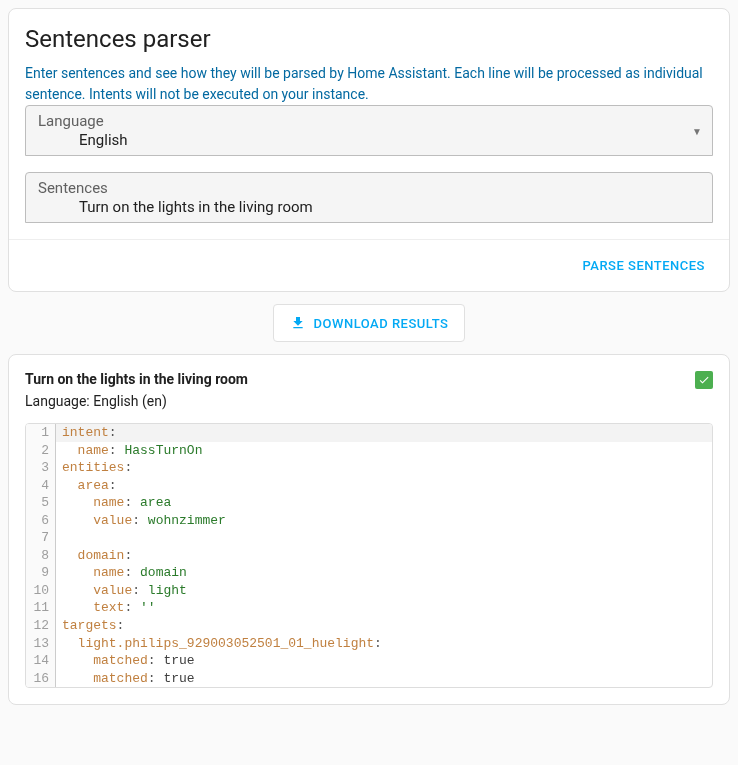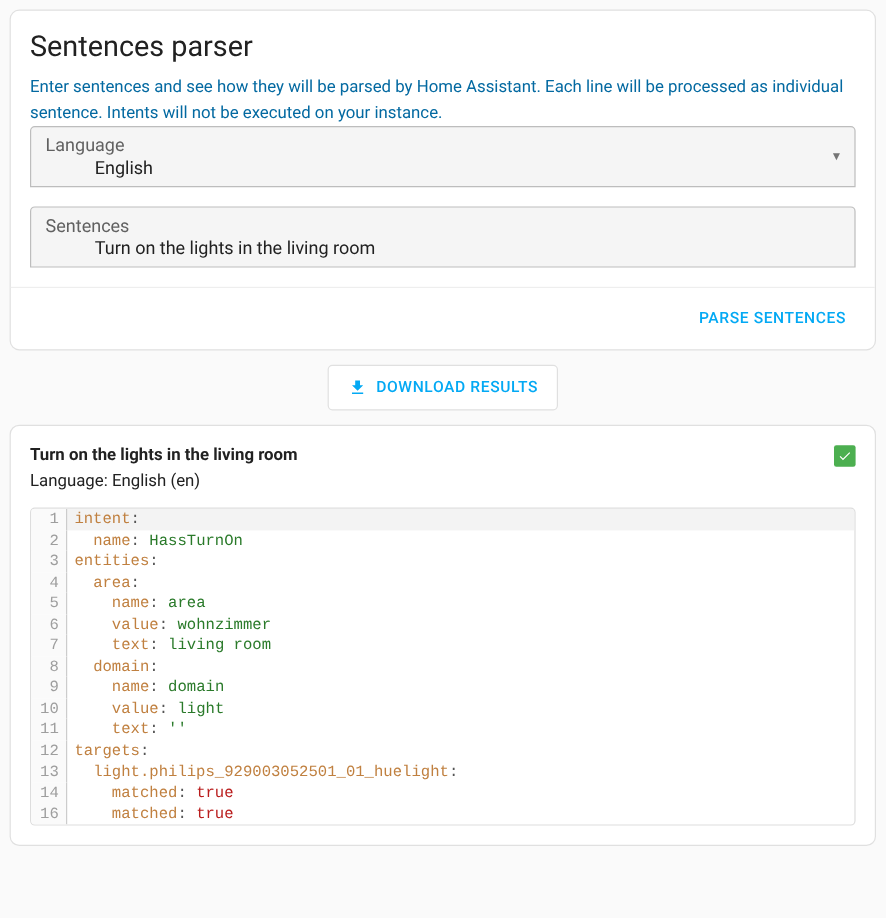--- a/index.html
+++ b/index.html
@@ -156,21 +156,21 @@
       user-select: none;
       flex-shrink: 0;
       background: #fafafa;
     }
     .code-content {
       padding-left: 6px;
       white-space: pre;
     }
     .tok-key { color: #c08040; }
     .tok-str { color: #2a7a2a; }
-    .tok-bool { color: #b91c1c; text-align: right; }
+    .tok-bool { color: #404040; text-align: right; }
     .tok-punc { color: #555; }
   </style>
 </head>
 <body>
 
 <div class="card">
   <h2 class="card-title">Sentences parser</h2>
   <p class="card-desc">Enter sentences and see how they will be parsed by Home Assistant. Each line will be processed as individual sentence. Intents will not be executed on your instance.</p>
 
   <div class="field">
@@ -231,21 +231,20 @@
       <div class="code-line">
         <div class="gutter">5</div>
         <div class="code-content"><span>    </span><span class="tok-key">name</span><span class="tok-punc">:</span><span> </span><span class="tok-str">area</span></div>
       </div>
       <div class="code-line">
         <div class="gutter">6</div>
         <div class="code-content"><span>    </span><span class="tok-key">value</span><span class="tok-punc">:</span><span> </span><span class="tok-str">wohnzimmer</span></div>
       </div>
       <div class="code-line">
         <div class="gutter">7</div>
-        <div class="code-content"><span>    </span><span class="tok-key">text</span><span class="tok-punc">:</span><span> </span><span class="tok-str">living room</span></div>
       </div>
       <div class="code-line">
         <div class="gutter">8</div>
         <div class="code-content"><span>  </span><span class="tok-key">domain</span><span class="tok-punc">:</span></div>
       </div>
       <div class="code-line">
         <div class="gutter">9</div>
         <div class="code-content"><span>    </span><span class="tok-key">name</span><span class="tok-punc">:</span><span> </span><span class="tok-str">domain</span></div>
       </div>
       <div class="code-line">

